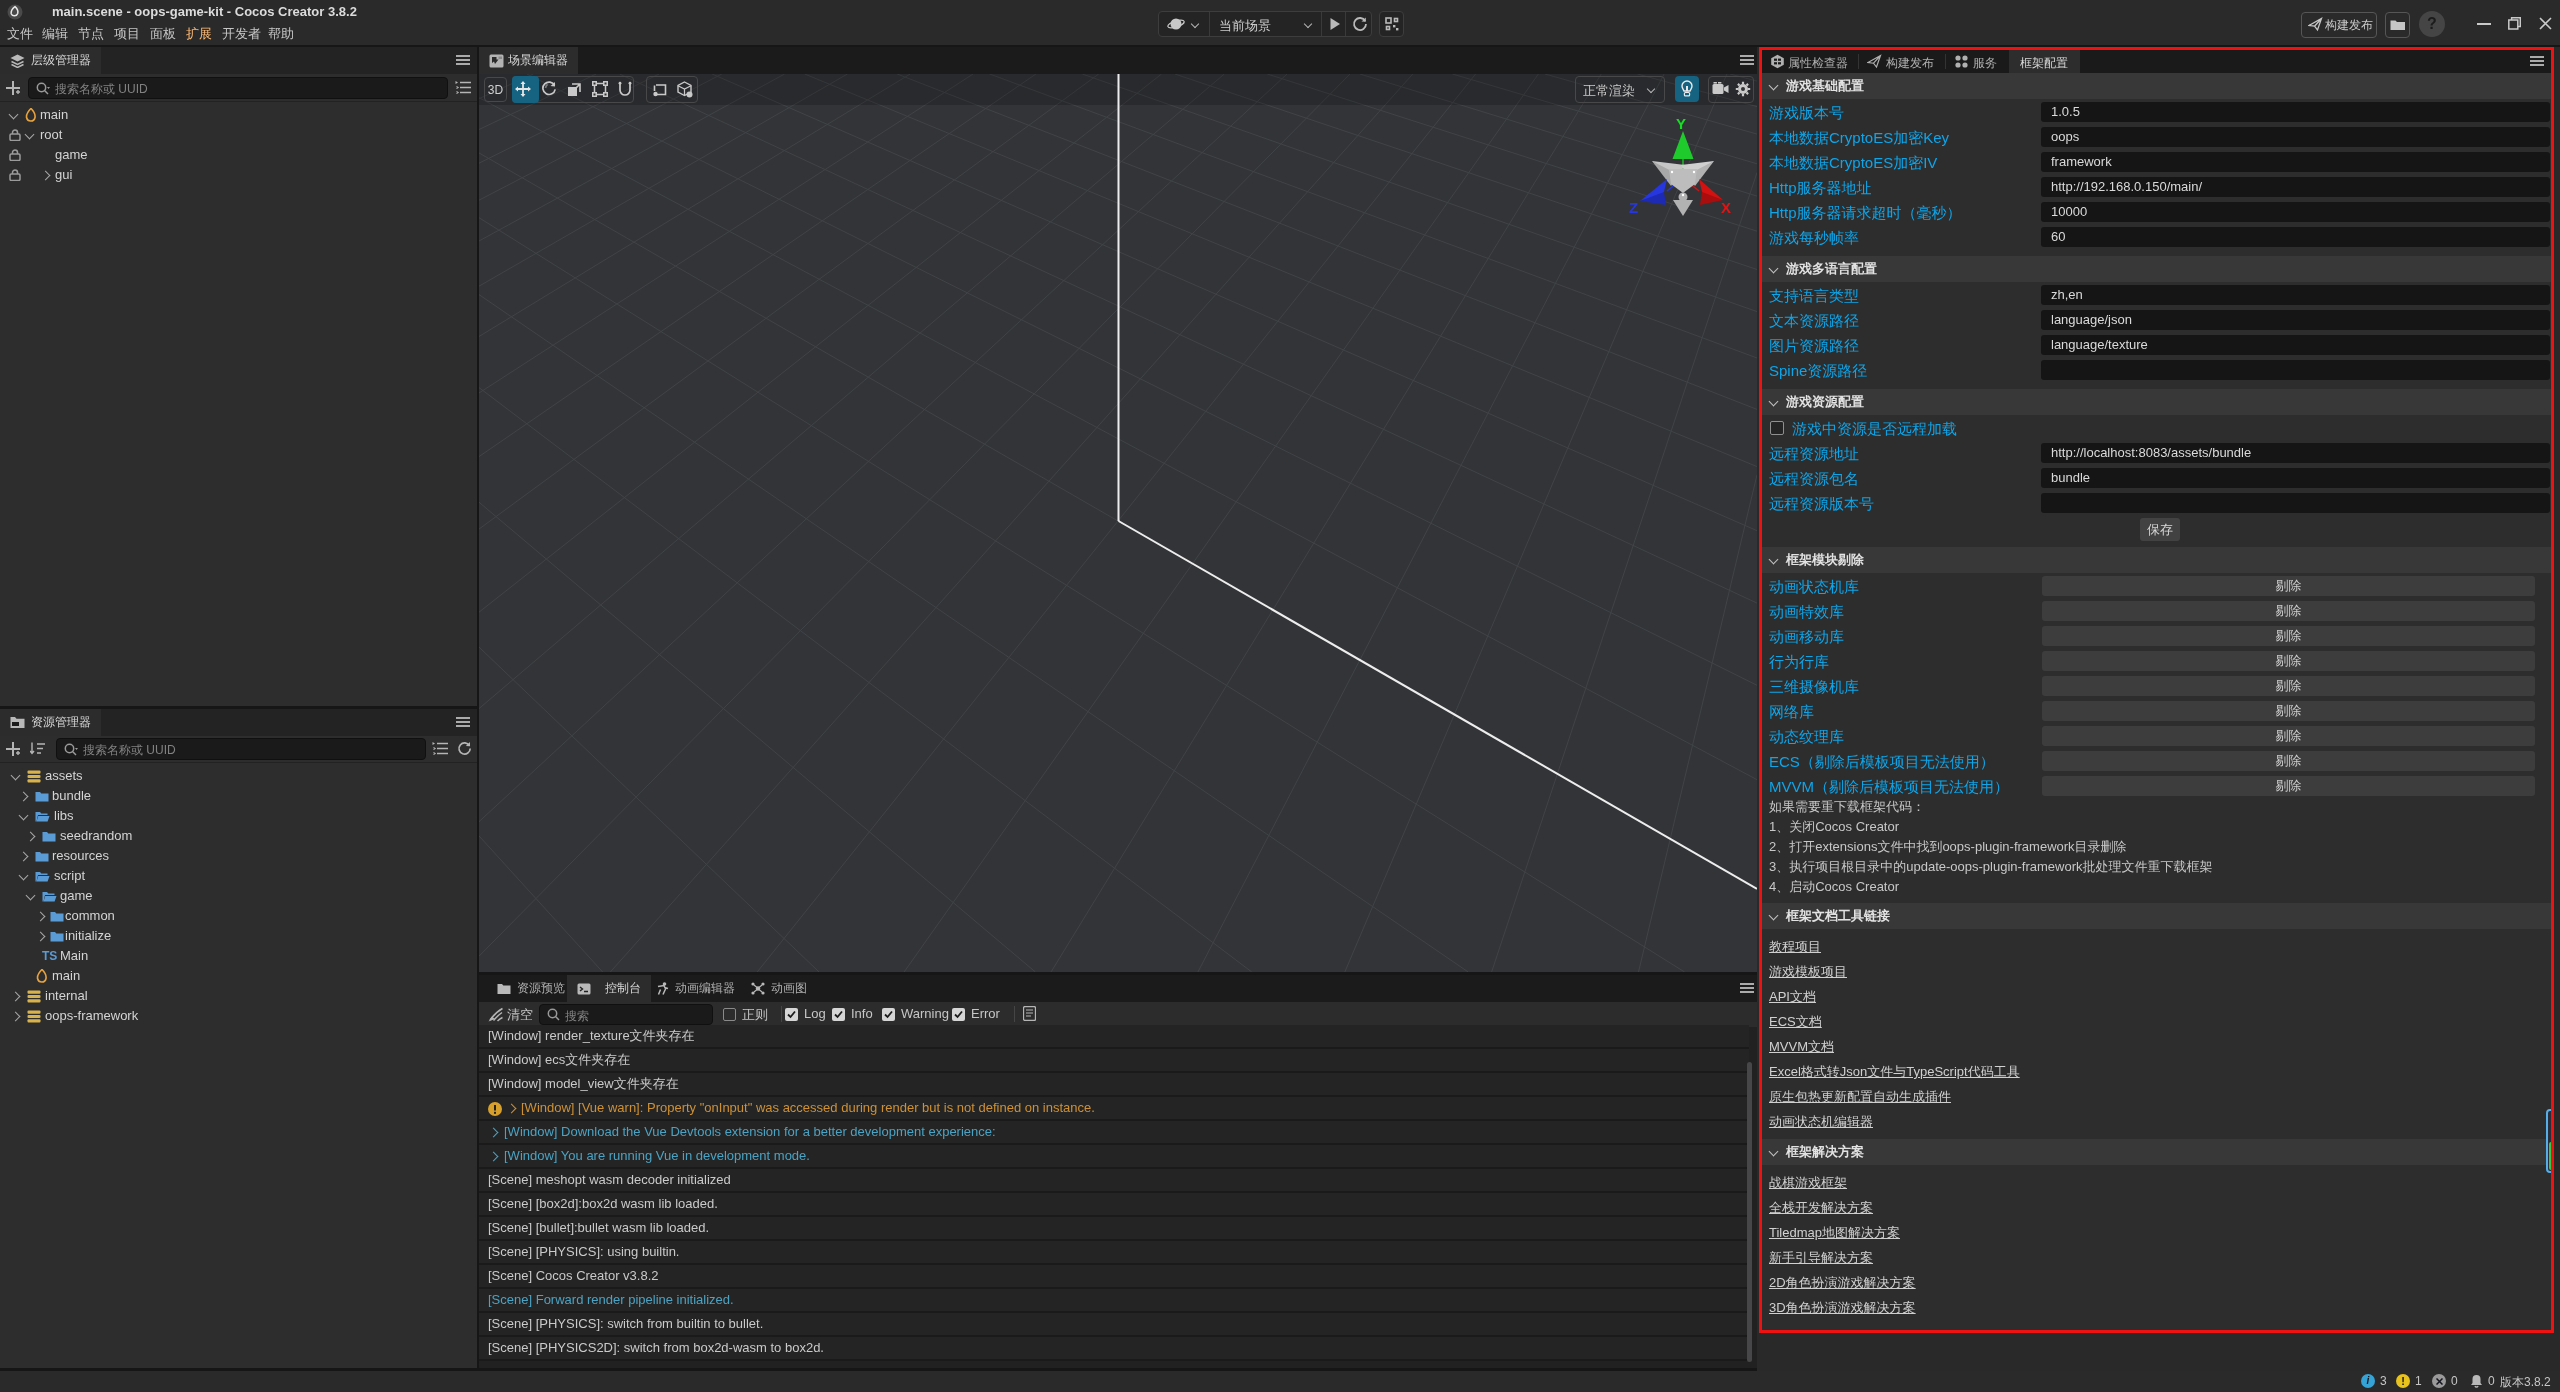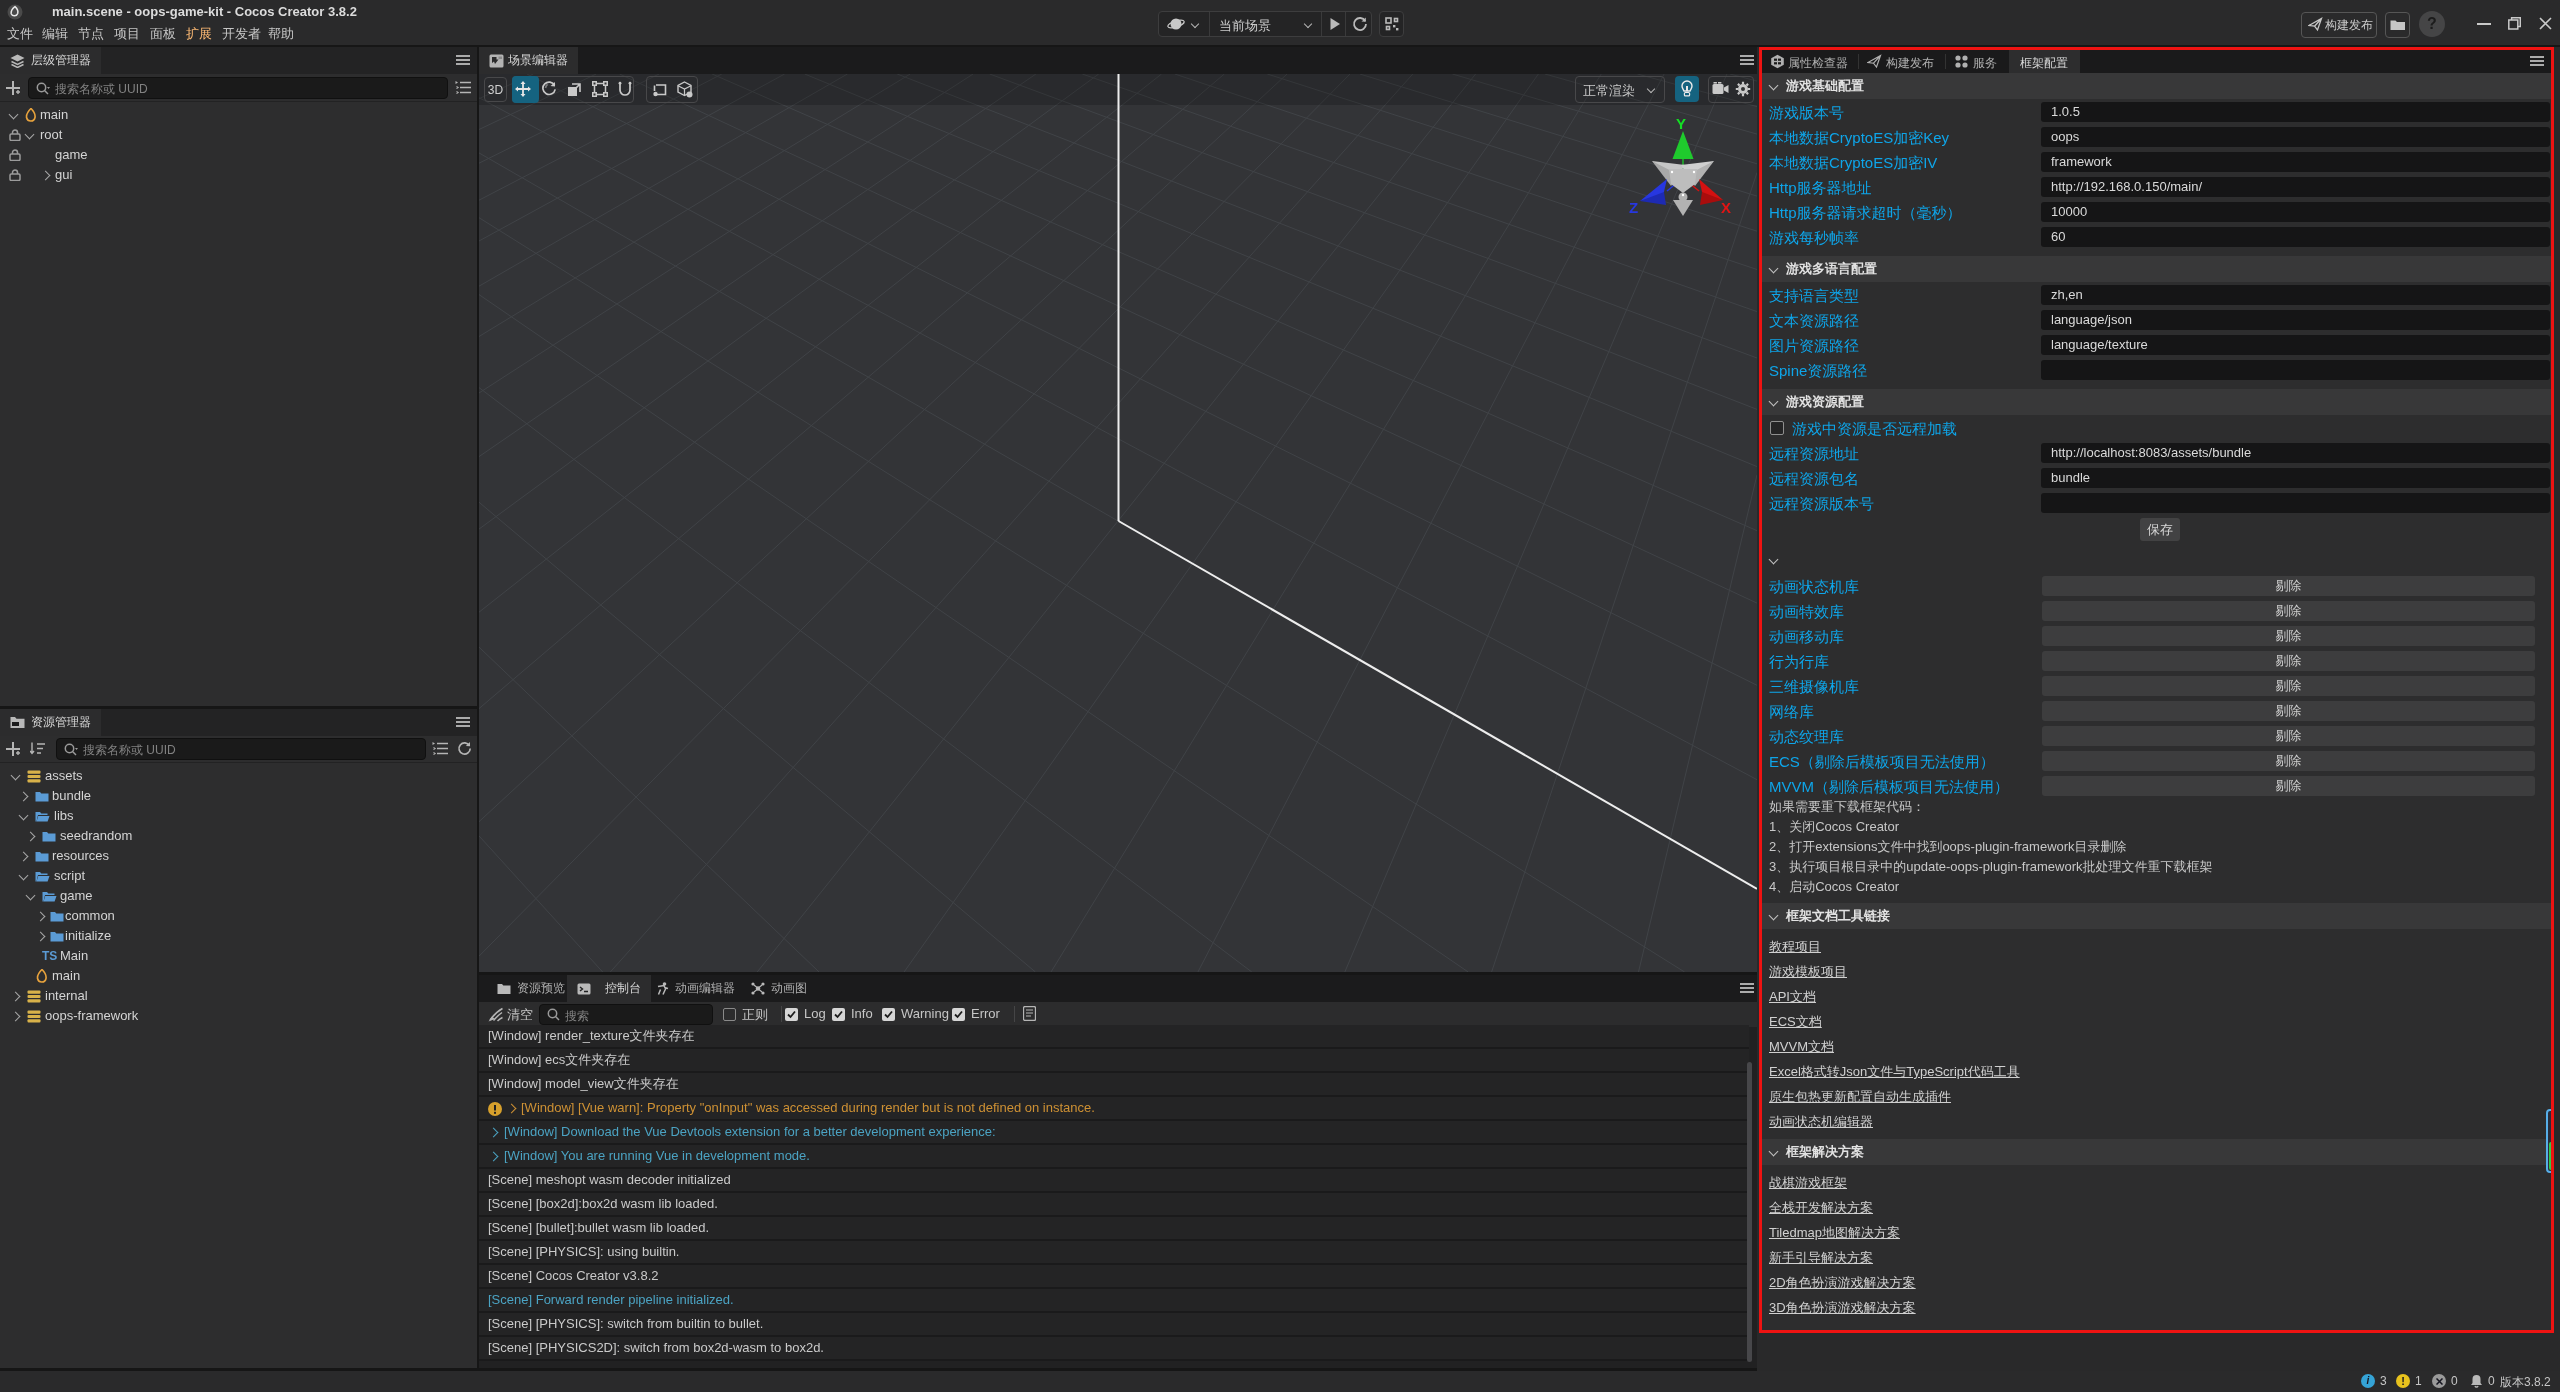--- a/index.html
+++ b/index.html
@@ -573,20 +573,21 @@
 <div class="abs chev d" style="left:8px;top:348px;border-color:#c2c2c2;z-index:2"></div>
 <div class="abs" style="left:8px;top:371px;width:14px;height:14px;border:1px solid #8f8f8f;border-radius:2px;background:#242425"></div>
 <div class="rlabel" style="left:30px;top:366px">游戏中资源是否远程加载</div>
 <div class="rlabel" style="top:391px">远程资源地址</div>
 <div class="rinput" style="top:393px">http://localhost:8083/assets/bundle</div>
 <div class="rlabel" style="top:416px">远程资源包名</div>
 <div class="rinput" style="top:418px">bundle</div>
 <div class="rlabel" style="top:441px">远程资源版本号</div>
 <div class="rinput" style="top:443px"></div>
 <div class="abs" style="left:378px;top:468px;width:40px;height:23px;background:#424243;border-radius:3px;color:#d6d6d6;font-size:13px;text-align:center;line-height:23px">保存</div>
+<div class="rsec" style="top:497px"><span style="margin-left:24px">框架模块剔除</span></div>
 <div class="abs chev d" style="left:8px;top:506px;border-color:#c2c2c2;z-index:2"></div>
 <div class="rlabel" style="top:524px">动画状态机库</div>
 <div class="rbar" style="top:526px">剔除</div>
 <div class="rlabel" style="top:549px">动画特效库</div>
 <div class="rbar" style="top:551px">剔除</div>
 <div class="rlabel" style="top:574px">动画移动库</div>
 <div class="rbar" style="top:576px">剔除</div>
 <div class="rlabel" style="top:599px">行为行库</div>
 <div class="rbar" style="top:601px">剔除</div>
 <div class="rlabel" style="top:624px">三维摄像机库</div>

